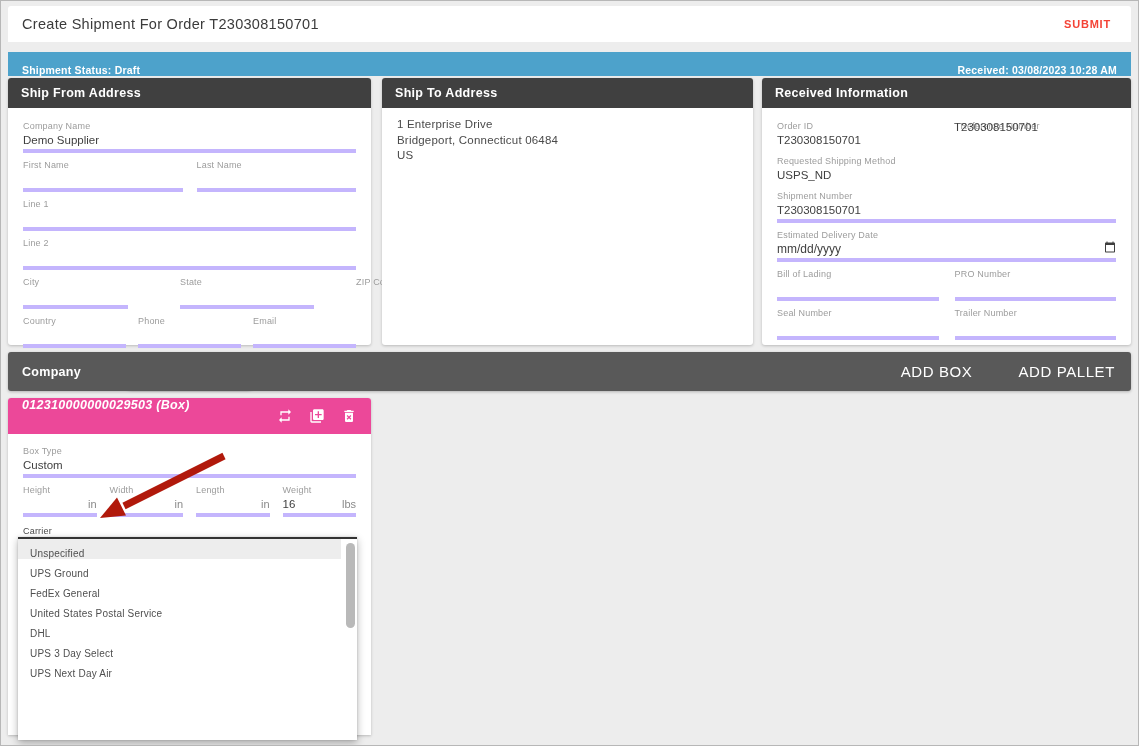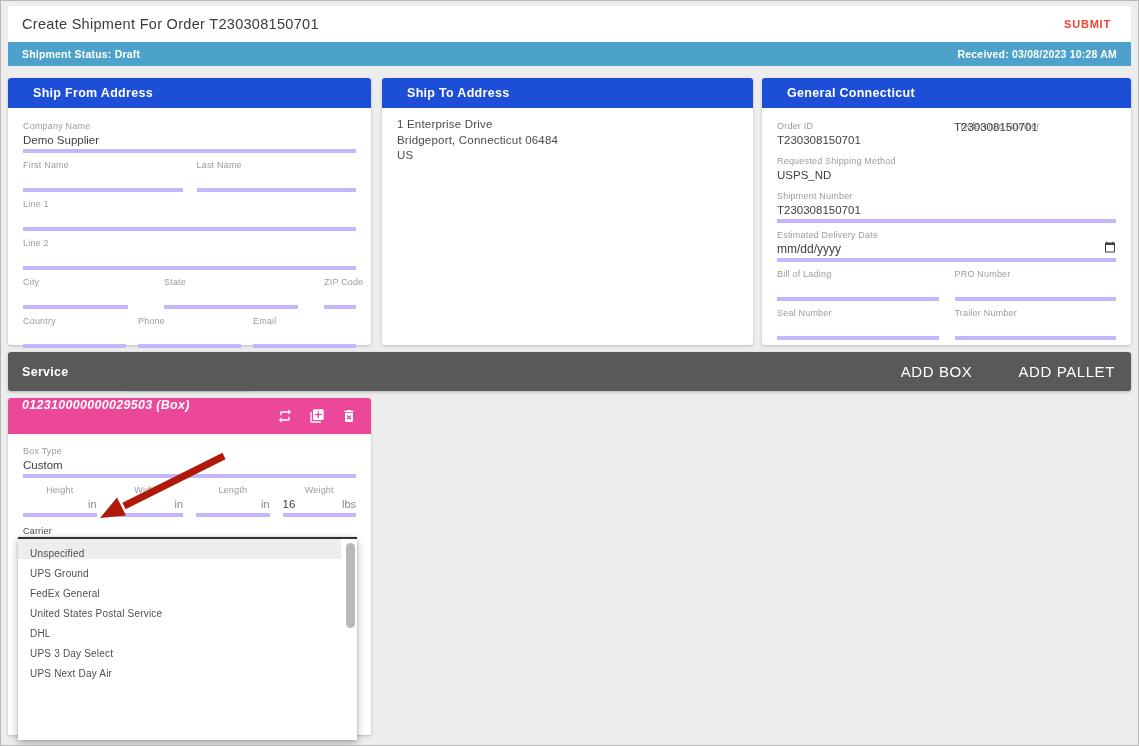--- a/index.html
+++ b/index.html
@@ -17,33 +17,33 @@
     background:#ffffff;border-radius:3px 3px 0 0;
     display:flex;align-items:center;padding:0 14px;box-sizing:border-box;
   }
   .page-title{font-size:14.5px;color:#3b3b3b;letter-spacing:.3px;}
   .submit-btn{
     margin-left:auto;background:none;border:none;cursor:pointer;
     color:#f44336;font-size:11px;font-weight:bold;letter-spacing:.8px;
     font-family:inherit;padding:4px 6px;
   }
   .statusbar{
-    position:absolute;left:8px;right:8px;top:42px;height:24px;
+    position:absolute;left:8px;right:8px;top:52px;height:24px;
     background:#4da2cb;color:#fff;
-    display:flex;align-items:center;justify-content:space-between;
+    display:flex;align-items:flex-end;justify-content:space-between;
     padding:0 14px;box-sizing:border-box;
     font-size:10.5px;font-weight:bold;letter-spacing:.2px;
   }
 
   
   .cards-row{position:absolute;left:8px;right:8px;top:78px;height:267px;display:flex;}
   .panel{background:#fff;border-radius:3px;box-shadow:0 1px 3px rgba(0,0,0,.22);display:flex;flex-direction:column;box-sizing:border-box;}
   .panel-h{
-    background:#1d4ed8;color:#fff;font-weight:bold;font-size:12.5px;letter-spacing:.3px;
-    padding:8px 25px;border-radius:3px 3px 0 0;flex:0 0 auto;
+    background:#404040;color:#fff;font-weight:bold;font-size:12.5px;letter-spacing:.3px;
+    padding:8px 13px;border-radius:3px 3px 0 0;flex:0 0 auto;
   }
   .panel-b{padding:13px 15px 10px 15px;flex:1;}
   .p1{width:363px;margin-right:11px;}
   .p2{width:371px;margin-right:9px;}
   .p3{flex:1;}
 
   
   .f{display:flex;flex-direction:column;margin-bottom:7px;min-width:0;}
   .lab{font-size:9px;color:#9c9c9c;letter-spacing:.2px;line-height:11px;white-space:nowrap;}
   .val{
@@ -96,21 +96,21 @@
   .pkg-h{
     background:#ec4899;height:36px;border-radius:3px 3px 0 0;
     display:flex;padding:0 14px;box-sizing:border-box;font-style:italic;
   }
   .pkg-title{color:#fff;font-weight:bold;font-size:12.5px;letter-spacing:.3px;}
   .pkg-icons{margin-left:auto;display:flex;gap:16px;}
   .icon-btn{background:none;border:none;padding:0;cursor:pointer;display:flex;align-items:center;}
   .icon-btn svg{width:16px;height:16px;fill:#fff;}
   .pkg-b{padding:12px 15px;}
   .dim-row{display:flex;gap:13px;}
-  .dim-row .f{flex:1;text-align:center;}
+  .dim-row .f{flex:1;}
   .chev{width:17px;height:17px;fill:#555;margin-left:auto;}
 
   
   .dropdown{
     position:absolute;left:18px;top:537px;width:339px;height:201px;
     background:#fff;border-top:2px solid #333;
     box-shadow:0 3px 8px rgba(0,0,0,.3),0 0 2px rgba(0,0,0,.15);
     overflow:hidden;z-index:40;
   }
   .dd-item{
@@ -161,21 +161,21 @@
         </div>
       </div>
       <div class="f">
         <span class="lab">Line 1</span>
         <span class="val"></span>
       </div>
       <div class="f">
         <span class="lab">Line 2</span>
         <span class="val"></span>
       </div>
-      <div class="frow" style="gap:0;">
+      <div class="frow" style="gap:16px;">
         <div class="f" style="flex:0 0 105px;">
           <span class="lab">City</span>
           <span class="val"></span>
         </div>
         <div class="f" style="flex:0 0 134px;margin-left:36px;">
           <span class="lab">State</span>
           <span class="val"></span>
         </div>
         <div class="f" style="flex:1;margin-left:26px;">
           <span class="lab">ZIP Code</span>
@@ -205,21 +205,21 @@
   <div class="panel p2">
     <div class="panel-h">Ship To Address</div>
     <div class="panel-b addr-lines">
       <div>1 Enterprise Drive</div>
       <div>Bridgeport, Connecticut 06484</div>
       <div>US</div>
     </div>
   </div>
 
   <div class="panel p3">
-    <div class="panel-h">General Connecticut</div>
+    <div class="panel-h">Received Information</div>
     <div class="panel-b">
       <div class="gi-row1">
         <div class="f noline">
           <span class="lab">Order ID</span>
           <span class="val">T230308150701</span>
         </div>
         <div class="f noline ref-col">
           <span class="ref-lab">Reference Number</span>
           <span class="ref-val">T230308150701</span>
         </div>
@@ -261,21 +261,21 @@
         <div class="f">
           <span class="lab">Trailer Number</span>
           <span class="val"></span>
         </div>
       </div>
     </div>
   </div>
 </div>
 
 <div class="pkg-bar">
-  <span class="pkg-bar-title">Service</span>
+  <span class="pkg-bar-title">Company</span>
   <button class="bar-btn">ADD BOX</button>
   <button class="bar-btn">ADD PALLET</button>
 </div>
 
 <div class="pkg-card">
   <div class="pkg-h">
     <span class="pkg-title">012310000000029503 (Box)</span>
     <span class="pkg-icons">
       <button class="icon-btn" title="">
         <svg viewBox="0 0 24 24">

